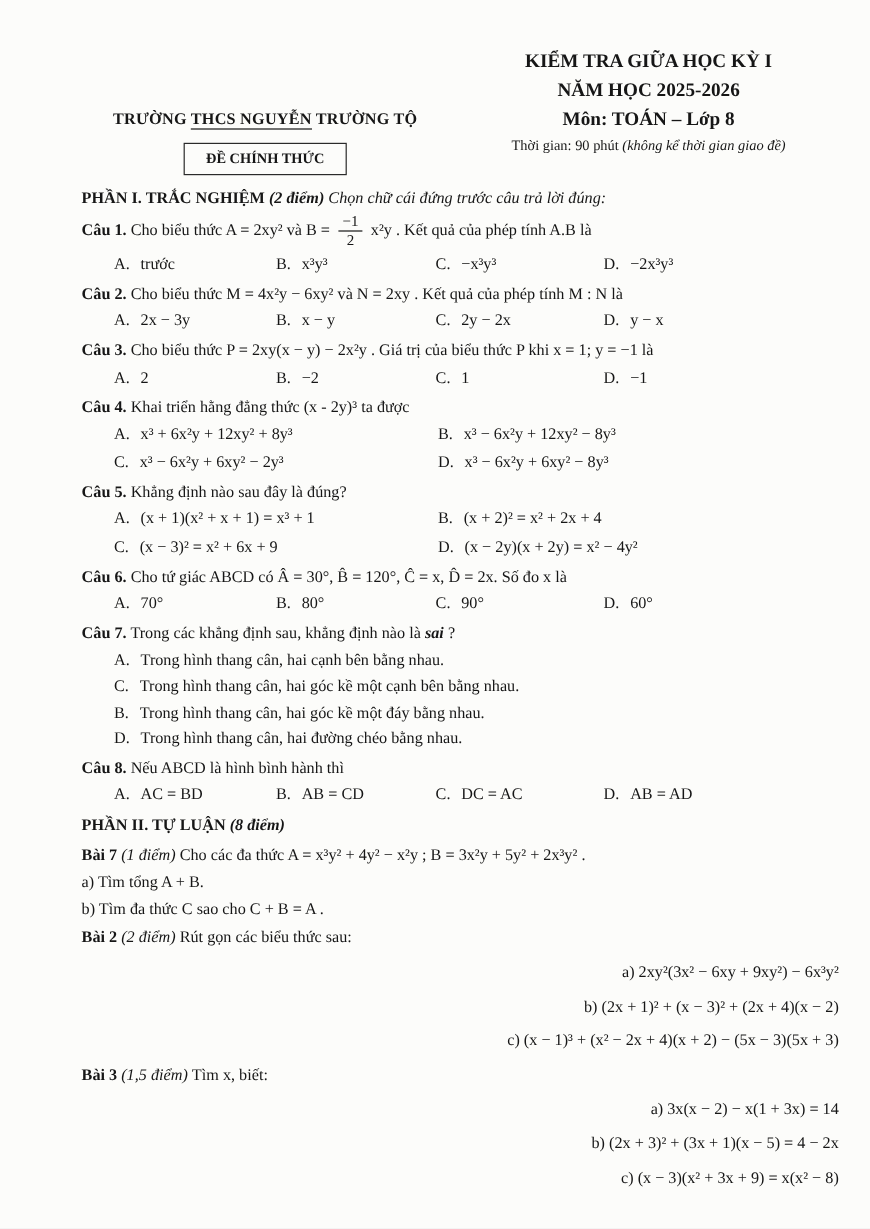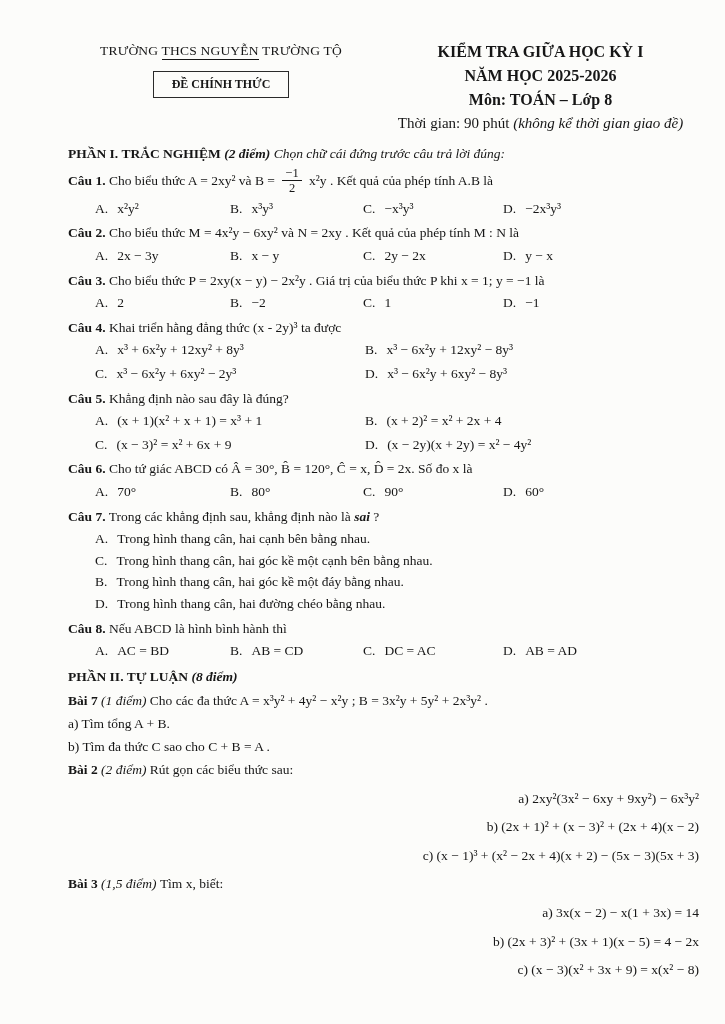--- a/index.html
+++ b/index.html
@@ -11,30 +11,30 @@
     font-family: "Liberation Serif", "DejaVu Serif", serif;
     font-size: 13.5px;
     line-height: 1.6;
     padding: 40px 26px 16px 68px;
     overflow: hidden;
     margin: 0 auto;
   }
   
   .header { display: flex; align-items: flex-start; margin-bottom: 8px; }
   .h-left { width: 306px; text-align: center; flex: 0 0 auto; }
-  .school { font-weight: normal; font-size: 13.5px; letter-spacing: .2px; }
+  .school { font-weight: bold; font-size: 13.5px; letter-spacing: .2px; margin-top: 48px; }
   .school .u { border-bottom: 1.3px solid #161616; padding-bottom: 1px; }
   .exam-box {
     display: inline-block; margin-top: 9px;
     border: 1.8px solid #2a2a2a; padding: 3px 18px;
     font-weight: bold; font-size: 12px;
   }
   .h-right { flex: 1 1 auto; text-align: center; padding-left: 8px; }
   .ht { font-weight: bold; font-size: 16px; line-height: 1.5; }
-  .time { font-size: 15px; line-height: 1.5; white-space: nowrap; }
+  .time { font-size: 12px; line-height: 1.5; white-space: nowrap; }
   .time i { font-style: italic; }
   
   .p-head { margin: 4px 0 3px 0; }
   .p-head b { font-weight: bold; }
   .p-head .bi { font-weight: bold; font-style: italic; }
   .p-head i { font-style: italic; }
   
   .q { margin-bottom: 3px; }
   .q-line { margin-bottom: 1px; }
   .ql { font-weight: bold; }
@@ -83,21 +83,21 @@
     <div class="q-line">
       <b class="ql">Câu 1.</b>
       <span>Cho biểu thức A = 2xy² và B =</span>
       <span class="frac">
           <span class="num">−1</span>
           <span class="den">2</span>
         </span>
       <span>x²y . Kết quả của phép tính A.B là</span>
     </div>
     <div class="opts o4">
-      <span class="opt"><span class="k">A.</span><span>x²y²</span></span>
+      <span class="opt"><span class="k">A.</span><span>trước</span></span>
       <span class="opt"><span class="k">B.</span><span>x³y³</span></span>
       <span class="opt"><span class="k">C.</span><span>−x³y³</span></span>
       <span class="opt"><span class="k">D.</span><span>−2x³y³</span></span>
     </div>
   </div>
 
   <div class="q">
     <div class="q-line">
       <b class="ql">Câu 2.</b>
       <span>Cho biểu thức M = 4x²y − 6xy² và N = 2xy . Kết quả của phép tính M : N là</span>

